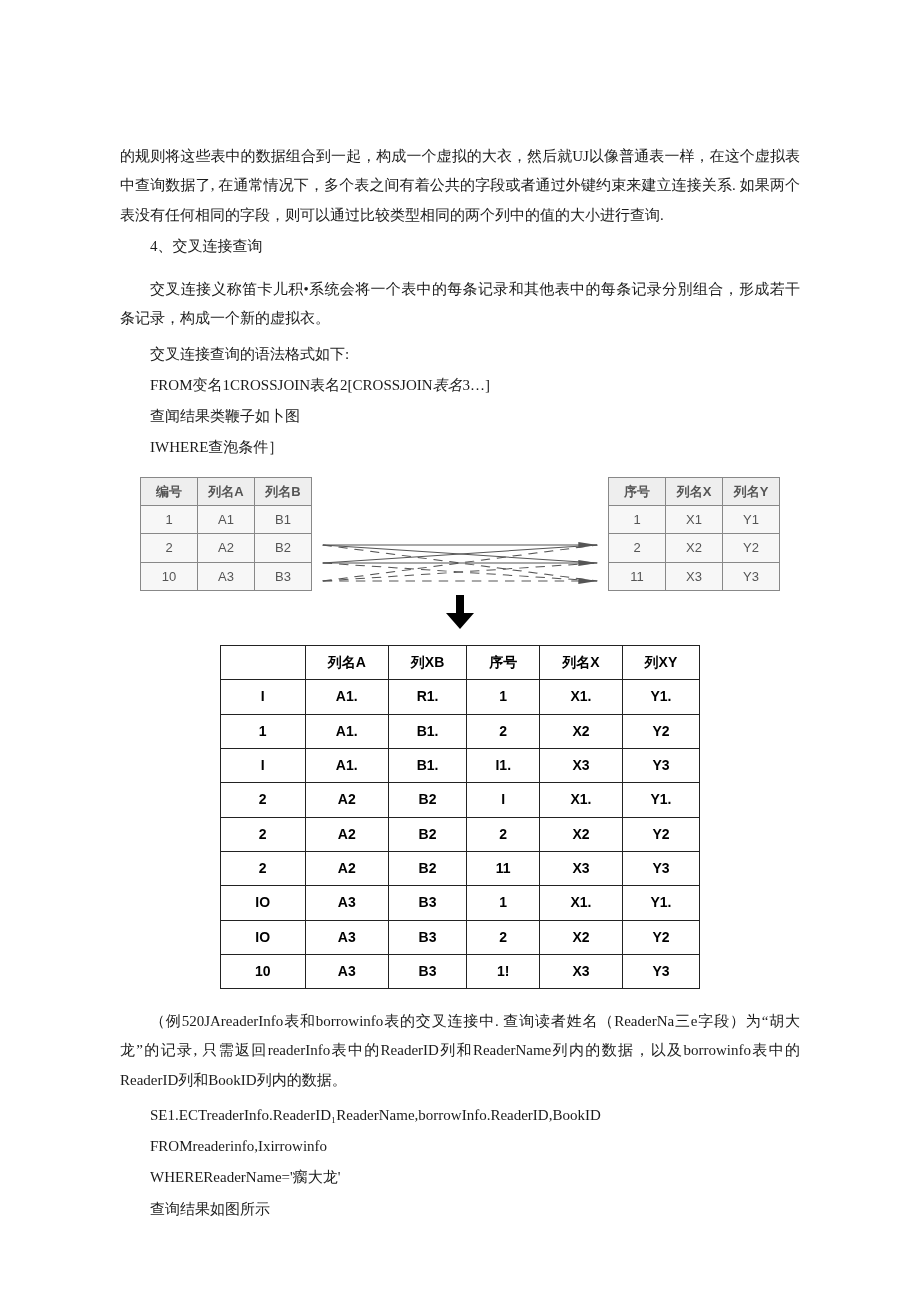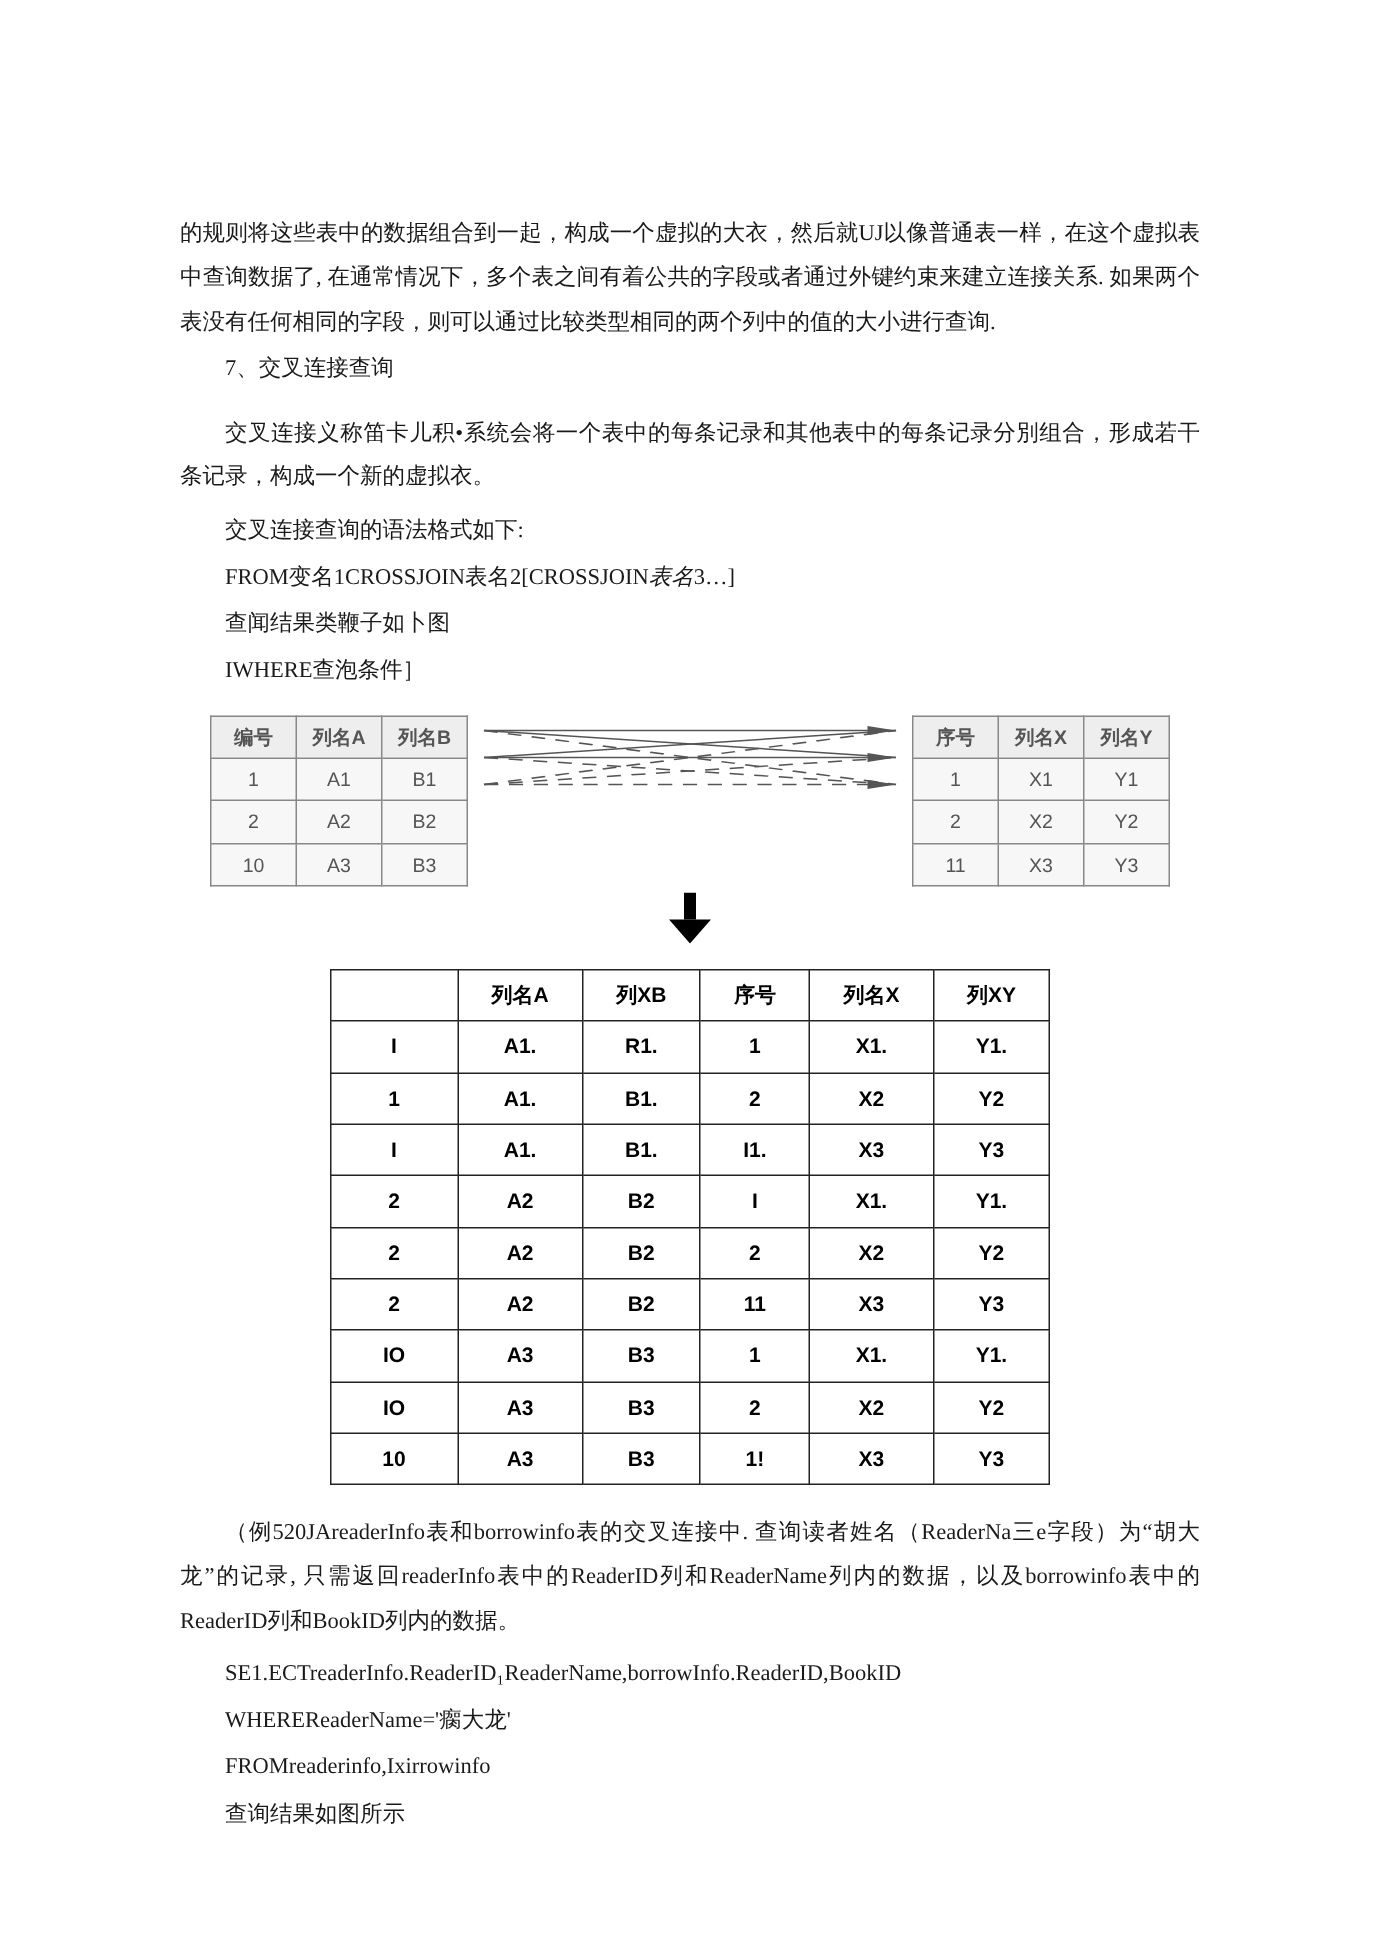--- a/index.html
+++ b/index.html
@@ -28,21 +28,21 @@
     text-indent: 0;
     margin: 2px 0;
     font-family: Liberation Serif, serif;
   }
   .figure {
     margin: 14px auto 18px auto;
     width: 640px;
   }
   .top-tables {
     display: flex;
-    align-items: flex-start;
+    align-items: flex-end;
     justify-content: space-between;
     gap: 6px;
   }
   table.small {
     border-collapse: collapse;
     font-family: "Microsoft YaHei", Arial, sans-serif;
     font-size: 13px;
     color: #555;
   }
   table.small th, table.small td {
@@ -97,21 +97,21 @@
     font-style: italic;
   }
 </style>
 </head>
 <body>
 
 <div class="page">
 
   <p class="para no-indent">的规则将这些表中的数据组合到一起，构成一个虚拟的大衣，然后就UJ以像普通表一样，在这个虚拟表中查询数据了, 在通常情况下，多个表之间有着公共的字段或者通过外键约束来建立连接关系. 如果两个表没有任何相同的字段，则可以通过比较类型相同的两个列中的值的大小进行查询.</p>
 
-  <p class="indent1">7、交叉连接查询</p>
+  <p class="indent1">4、交叉连接查询</p>
 
   <p class="para">交叉连接义称笛卡儿积•系统会将一个表中的每条记录和其他表中的每条记录分別组合，形成若干条记录，构成一个新的虚拟衣。</p>
 
   <p class="indent1">交叉连接查询的语法格式如下:</p>
 
   <p class="indent1">
     <span>FROM变名1CROSSJOIN表名2[CROSSJOIN</span><span class="italic">表名</span><span>3…]</span>
   </p>
   <p class="indent1">查闻结果类鞭子如卜图</p>
 
@@ -287,17 +287,17 @@
             <td>X3</td>
             <td>Y3</td>
           </tr>
       </tbody>
     </table>
   </div>
 
   <p class="para">（例520JAreaderInfo表和borrowinfo表的交叉连接中. 查询读者姓名（ReaderNa三e字段）为“胡大龙”的记录, 只需返回readerInfo表中的ReaderID列和ReaderName列内的数据，以及borrowinfo表中的ReaderID列和BookID列内的数据。</p>
 
   <p class="indent1">SE1.ECTreaderInfo.ReaderID₁ReaderName,borrowInfo.ReaderID,BookID</p>
+  <p class="indent1">FROMreaderinfo,Ixirrowinfo</p>
   <p class="indent1">WHEREReaderName='瘸大龙'</p>
-  <p class="indent1">FROMreaderinfo,Ixirrowinfo</p>
   <p class="indent1">查询结果如图所示</p>
 
 </div>
 
 </body></html>

